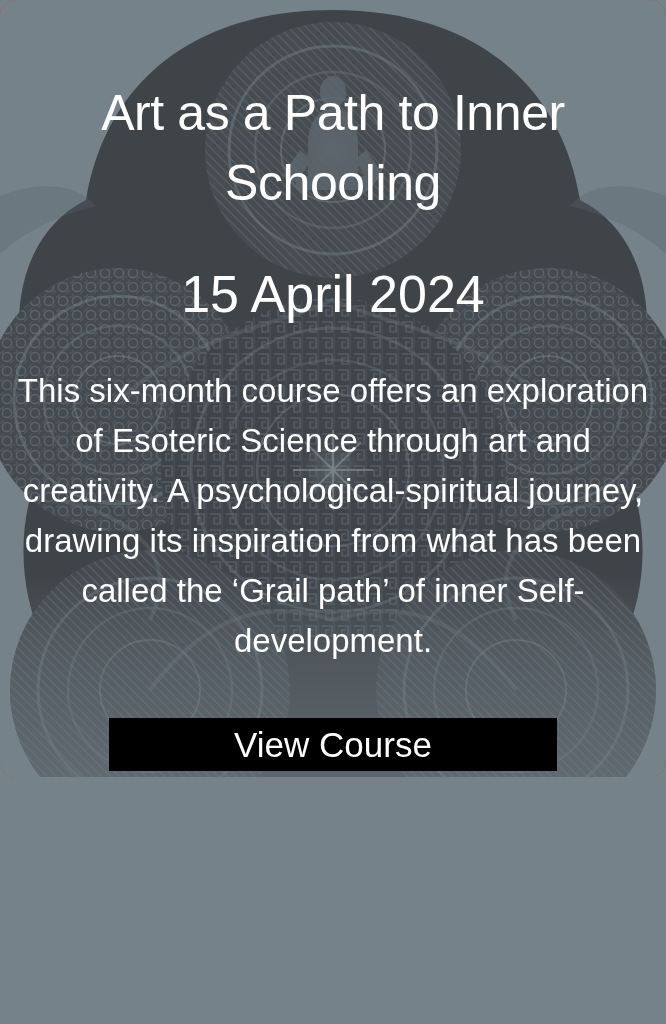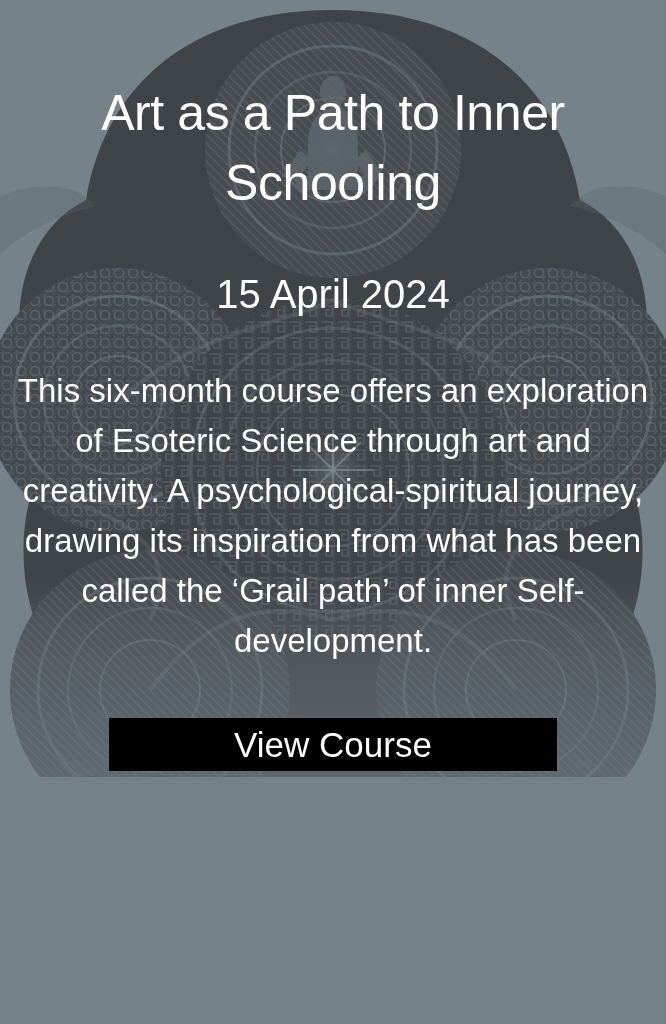--- a/index.html
+++ b/index.html
@@ -11,20 +11,21 @@
   body {
     font-family: "Liberation Sans", sans-serif;
   }
 
   .card {
     position: relative;
     width: 666px;
     height: 777px;
     overflow: hidden;
     background: #c2410c;
+    border-radius: 16px;
   }
 
   
   .bg-art {
     position: absolute;
     inset: 0;
     overflow: hidden;
   }
   .bg-art svg {
     position: absolute;
@@ -67,21 +68,21 @@
     font-weight: 400;
     letter-spacing: -0.4px;
     width: 100%;
     box-sizing: border-box;
     margin-top: 78px;
   }
 
   .date {
     margin: 0;
     padding: 0 30px;
-    font-size: 40px;
+    font-size: 52px;
     line-height: 48px;
     font-weight: 400;
     margin-top: 52px;
     width: 100%;
     box-sizing: border-box;
   }
 
   .description {
     margin: 0;
     padding: 0 14px;

